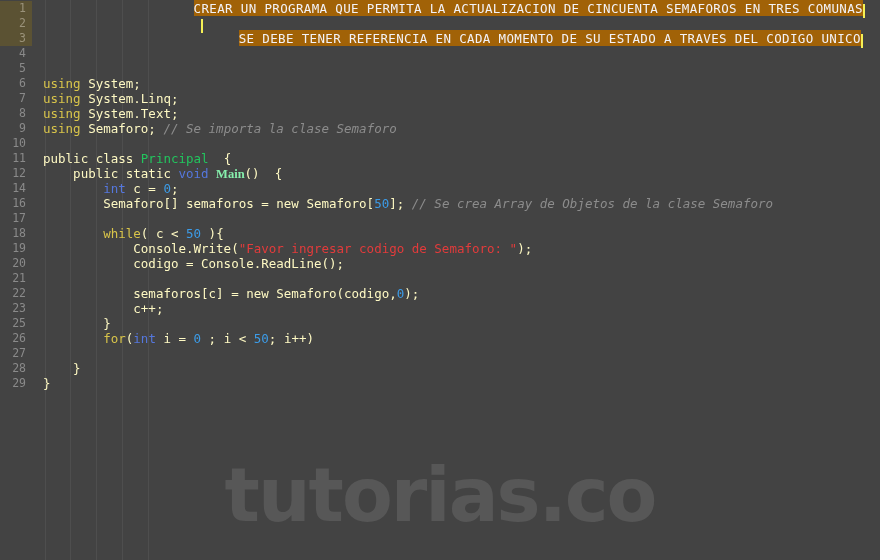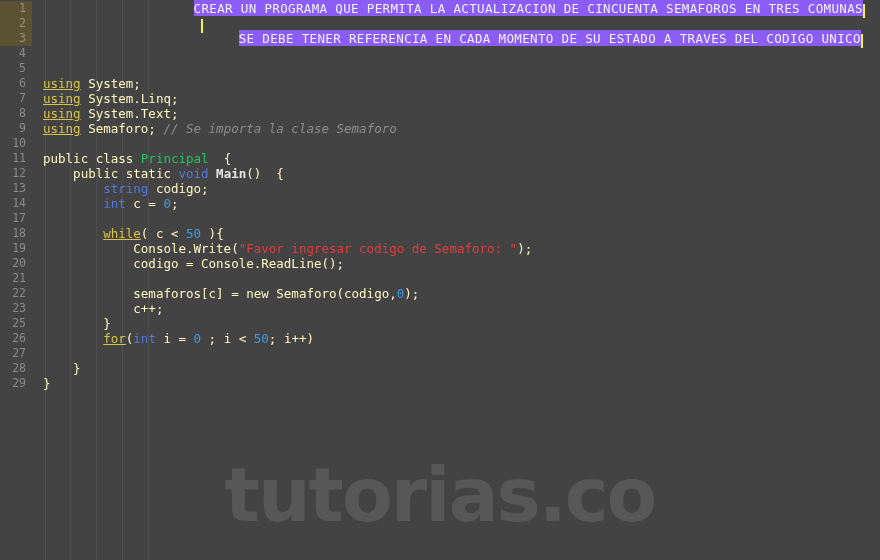--- a/index.html
+++ b/index.html
@@ -85,32 +85,32 @@
 
   .content {
     flex: 1 1 auto;
     padding-left: 11px;
     color: #d6d6d6;
     line-height: 15px;
     position: relative;
   }
 
   
-  .kw    { color: #d8c44a; text-decoration: underline; }          
+  .kw    { color: #d8c44a; }          
   .type  { color: #5577dd; }          
   .cls   { color: #22c55e; }          
-  .fn    { color: #e5e5e5; font-weight: bold; }  
+  .fn    { color: #86efac; font-weight: bold; font-family: Liberation Serif, serif; }  
   .num   { color: #3c9ce8; }          
   .str   { color: #e33b3b; }          
   .cmt   { color: #8c8c8c; font-style: italic; }
   .plain { color: #fef9c3; }
 
   
   .sel {
-    background: #8b5cf6;
+    background: #a16207;
     color: #f2f2f8;
     letter-spacing: 0.35px;
     padding: 1px 0 0 0;
     box-decoration-break: clone;
     -webkit-box-decoration-break: clone;
   }
 
   .caret {
     display: inline-block;
     width: 2px;
@@ -188,31 +188,31 @@
     <div class="row">
       <div class="gutter">11</div>
       <div class="content"><span class="plain">public class </span><span class="cls">Principal</span><span class="plain">  {</span></div>
     </div>
 
     <div class="row">
       <div class="gutter">12</div>
       <div class="content"><span class="plain">    </span><span class="plain">public static </span><span class="type">void</span><span class="plain"> </span><span class="fn">Main</span><span class="plain">()  {</span></div>
     </div>
 
-    <div class="row">
-      <div class="gutter">13</div>
-      <div class="content"><span class="plain">        </span><span class="type">string</span><span class="plain"> codigo;</span></div>
-    </div>
 
     <div class="row">
       <div class="gutter">14</div>
       <div class="content"><span class="plain">        </span><span class="type">int</span><span class="plain"> c = </span><span class="num">0</span><span class="plain">;</span></div>
     </div>
 
 
+    <div class="row">
+      <div class="gutter">16</div>
+      <div class="content"><span class="plain">        </span><span class="plain">Semaforo[] semaforos = new Semaforo[</span><span class="num">50</span><span class="plain">]; </span><span class="cmt">// Se crea Array de Objetos de la clase Semaforo</span></div>
+    </div>
 
     <div class="row">
       <div class="gutter">17</div>
       <div class="content"></div>
     </div>
 
     <div class="row">
       <div class="gutter">18</div>
       <div class="content"><span class="plain">        </span><span class="kw">while</span><span class="plain">( c &lt; </span><span class="num">50</span><span class="plain"> ){</span></div>
     </div>

